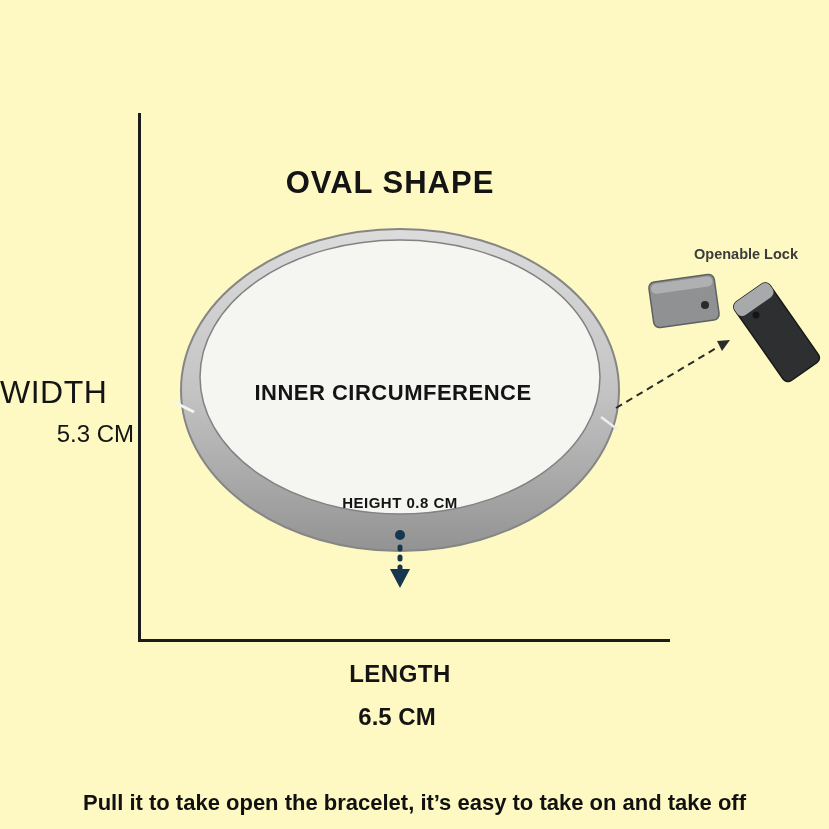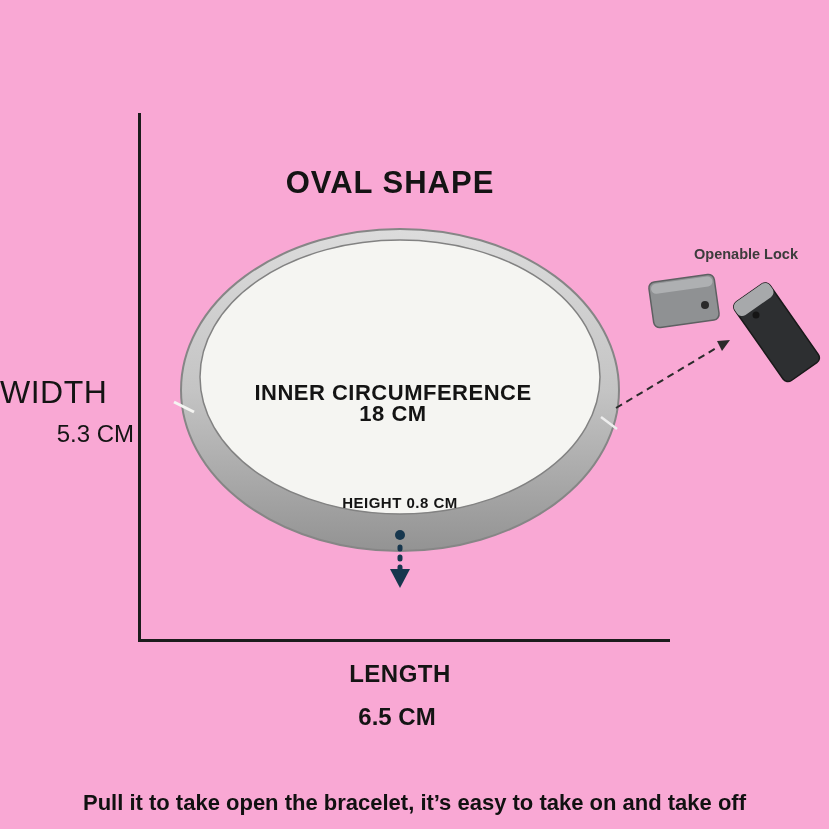--- a/index.html
+++ b/index.html
@@ -1,20 +1,20 @@
 <!DOCTYPE html>
 <html><head>
 <meta charset="utf-8">
 <style>
   html, body { margin: 0; padding: 0; background: #f5f5f2; }
   .stage {
     position: relative;
     width: 829px;
     height: 829px;
-    background: #f9a8d4;
+    background: #fef9c3;
     overflow: hidden;
     font-family: "Liberation Sans", sans-serif;
     color: #141414;
   }
   .abs { position: absolute; }
   .axis-v {
     left: 138px; top: 113px; width: 3px; height: 529px;
     background: #1c1c1c;
   }
   .axis-h {
@@ -84,21 +84,20 @@
         <stop offset="1" stop-color="#939393"></stop>
       </linearGradient>
     </defs>
     <ellipse cx="240" cy="185" rx="219" ry="161" fill="url(#bandGrad)" stroke="#868686" stroke-width="2"></ellipse>
     <ellipse cx="240" cy="172" rx="200" ry="137" fill="#f5f5f2" stroke="#828282" stroke-width="1.5"></ellipse>
     <line x1="14" y1="197" x2="34" y2="207" stroke="#f5f5f2" stroke-width="3"></line>
     <line x1="441" y1="212" x2="457" y2="224" stroke="#ededed" stroke-width="2.5"></line>
   </svg>
 
   <div class="abs ic-label">INNER CIRCUMFERENCE</div>
-  <div class="abs ic-value">18 CM</div>
   <div class="abs height-label">HEIGHT 0.8 CM</div>
 
   <svg class="abs overlay-svg" viewBox="0 0 829 829">
 
     <g>
       <circle cx="400" cy="535" r="5" fill="#17374e"></circle>
       <line x1="400" y1="547" x2="400" y2="569" stroke="#17374e" stroke-width="5" stroke-dasharray="2 8" stroke-linecap="round"></line>
       <polygon points="390,569 410,569 400,588" fill="#17374e"></polygon>
     </g>
 

